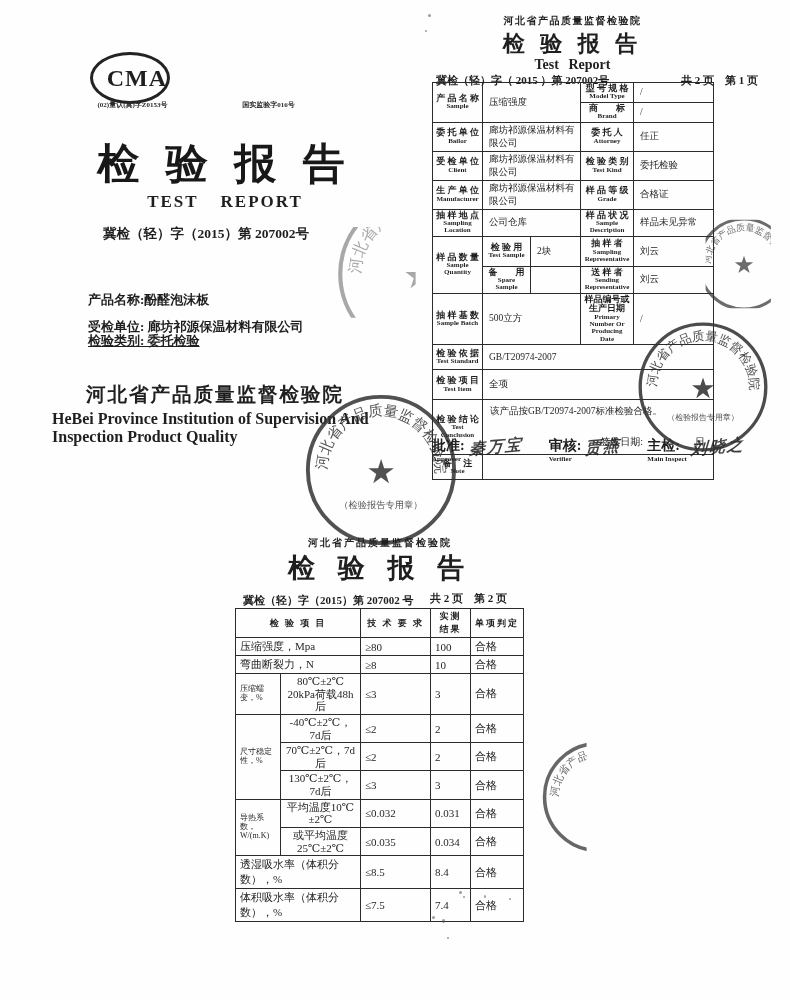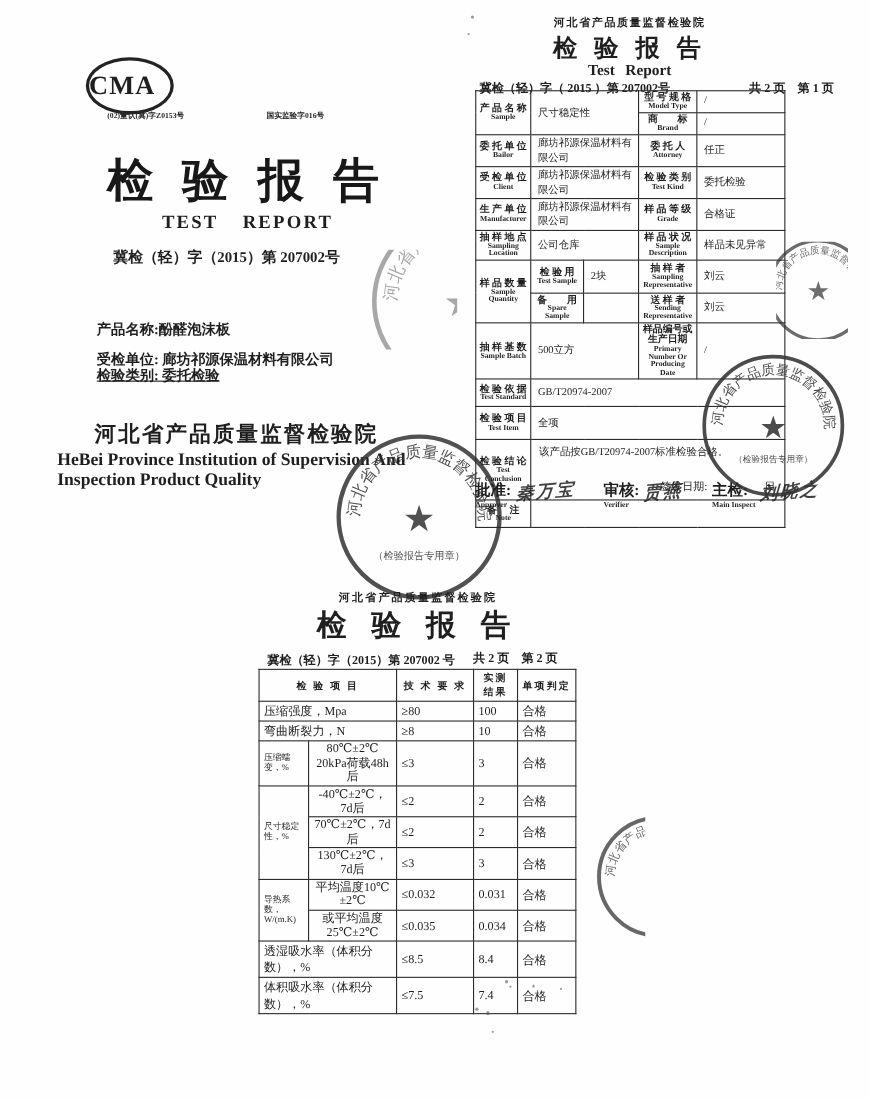--- a/index.html
+++ b/index.html
@@ -2,22 +2,22 @@
 <html><head>
 <meta charset="utf-8">
 <style>
   html,body{margin:0;padding:0;background:#ffffff;}
   #canvas{position:relative;width:790px;height:1000px;background:#fefefe;overflow:hidden;
           font-family:"Liberation Serif","DejaVu Serif",serif;color:#1f1f1f;}
   .abs{position:absolute;}
   .ctr{text-align:center;}
 
   
-  .cma-oval{left:78px;top:52px;width:74px;height:46px;border:3.5px solid #232323;border-radius:50%;
-            display:flex;align-items:center;justify-content:flex-start;font-size:24px;font-weight:bold;letter-spacing:1px;}
+  .cma-oval{left:90px;top:52px;width:74px;height:46px;border:3.5px solid #232323;border-radius:50%;
+            display:flex;align-items:center;justify-content:flex-end;font-size:24px;font-weight:bold;letter-spacing:1px;}
   .cal-circ{left:240px;top:50px;width:52px;height:52px;border:4px solid #1e1e1e;border-radius:50%;
             display:flex;align-items:center;justify-content:center;font-size:21px;font-weight:bold;font-style:italic;}
   .cal-slash{position:absolute;left:24px;top:6px;width:2px;height:40px;background:#1e1e1e;transform:rotate(18deg);}
   .logo-code{font-size:7px;font-weight:bold;color:#2a2a2a;}
   .cover-title{left:70px;top:136px;width:310px;font-size:42px;font-weight:bold;letter-spacing:8px;color:#181818;}
   .cover-title-en{left:70px;top:192px;width:310px;font-size:17px;font-weight:bold;letter-spacing:2px;word-spacing:16px;}
   .cover-no{left:103px;top:225px;font-size:13.5px;font-weight:bold;}
   .cover-line{left:88px;font-size:13px;font-weight:bold;}
   .cover-org{left:86px;top:381px;font-size:19.5px;font-weight:bold;letter-spacing:2px;}
   .cover-org-en{left:52px;top:410px;width:390px;font-size:16px;font-weight:bold;}
@@ -126,21 +126,21 @@
         <col style="width:50px">
         <col style="width:53px">
         <col style="width:80px">
       </colgroup>
     <tbody>
         <tr class="h17">
       <td class="lab" rowspan="2">
         <span class="cn">产 品 名 称</span>
         <span class="en">Sample</span>
       </td>
-      <td class="val" rowspan="2" colspan="2">尺寸稳定性</td>
+      <td class="val" rowspan="2" colspan="2">压缩强度</td>
       <td class="lab">
         <span class="cn">型 号 规 格</span>
         <span class="en">Model Type</span>
       </td>
       <td class="val">/</td>
     </tr>
     <tr class="h16">
       <td class="lab">
         <span class="cn">商　　标</span>
         <span class="en">Brand</span>

